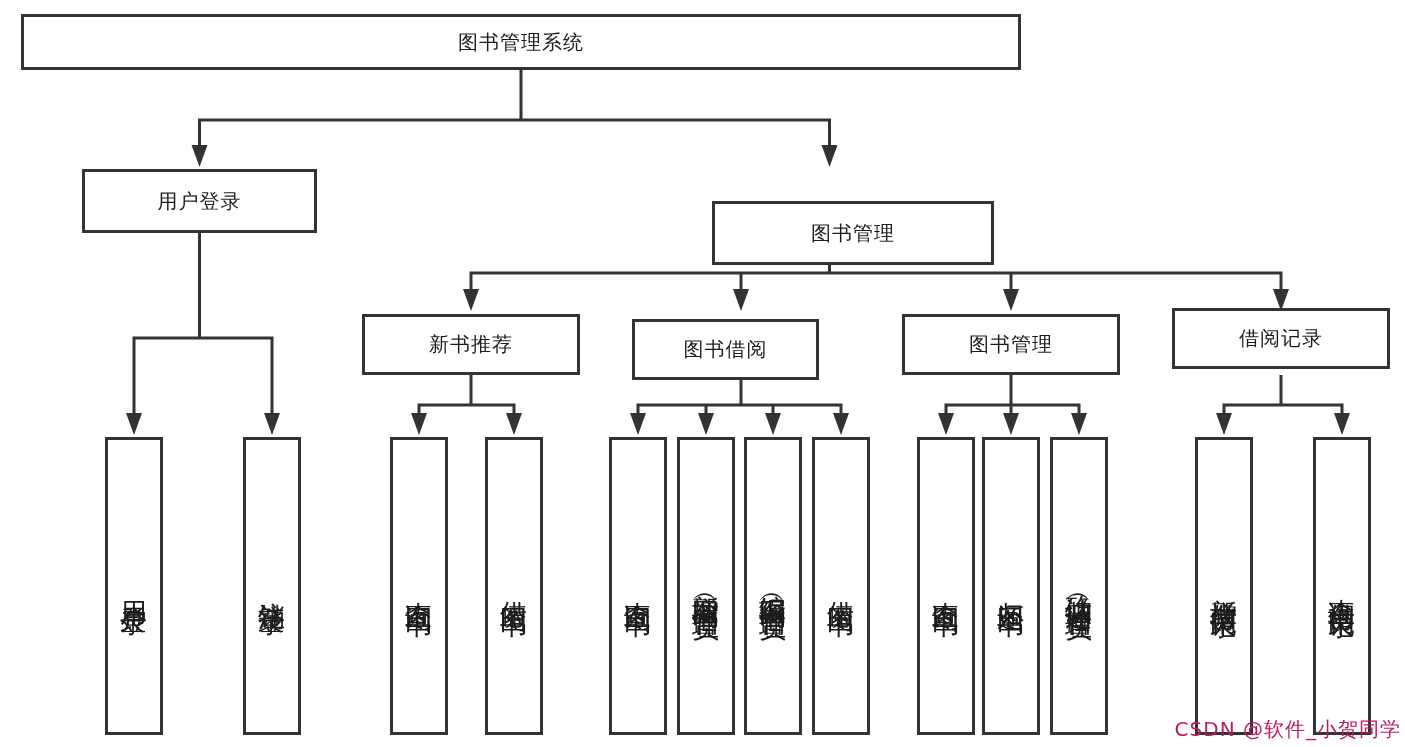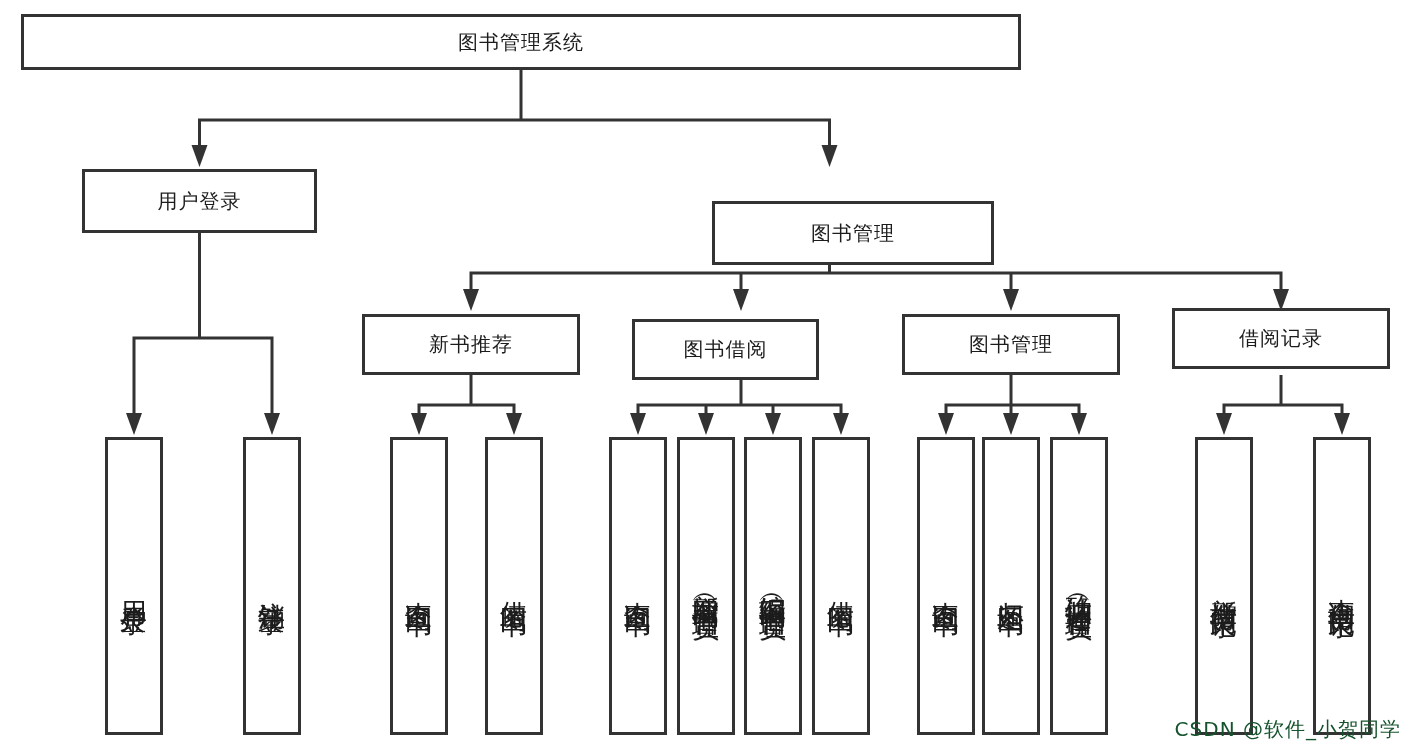--- a/index.html
+++ b/index.html
@@ -46,21 +46,21 @@
     line-height: 1;
     white-space: nowrap;
     color: #1c1c1c;
   }
   .watermark {
     position: absolute;
     right: 4px;
     bottom: 4px;
     font-size: 20px;
     letter-spacing: 1px;
-    color: #14532d;
+    color: #be185d;
     white-space: nowrap;
     z-index: 5;
   }
 </style>
 </head>
 <body>
 
 <div class="canvas">
 
   <svg class="wires" viewBox="0 0 1405 747" xmlns="http://www.w3.org/2000/svg">

